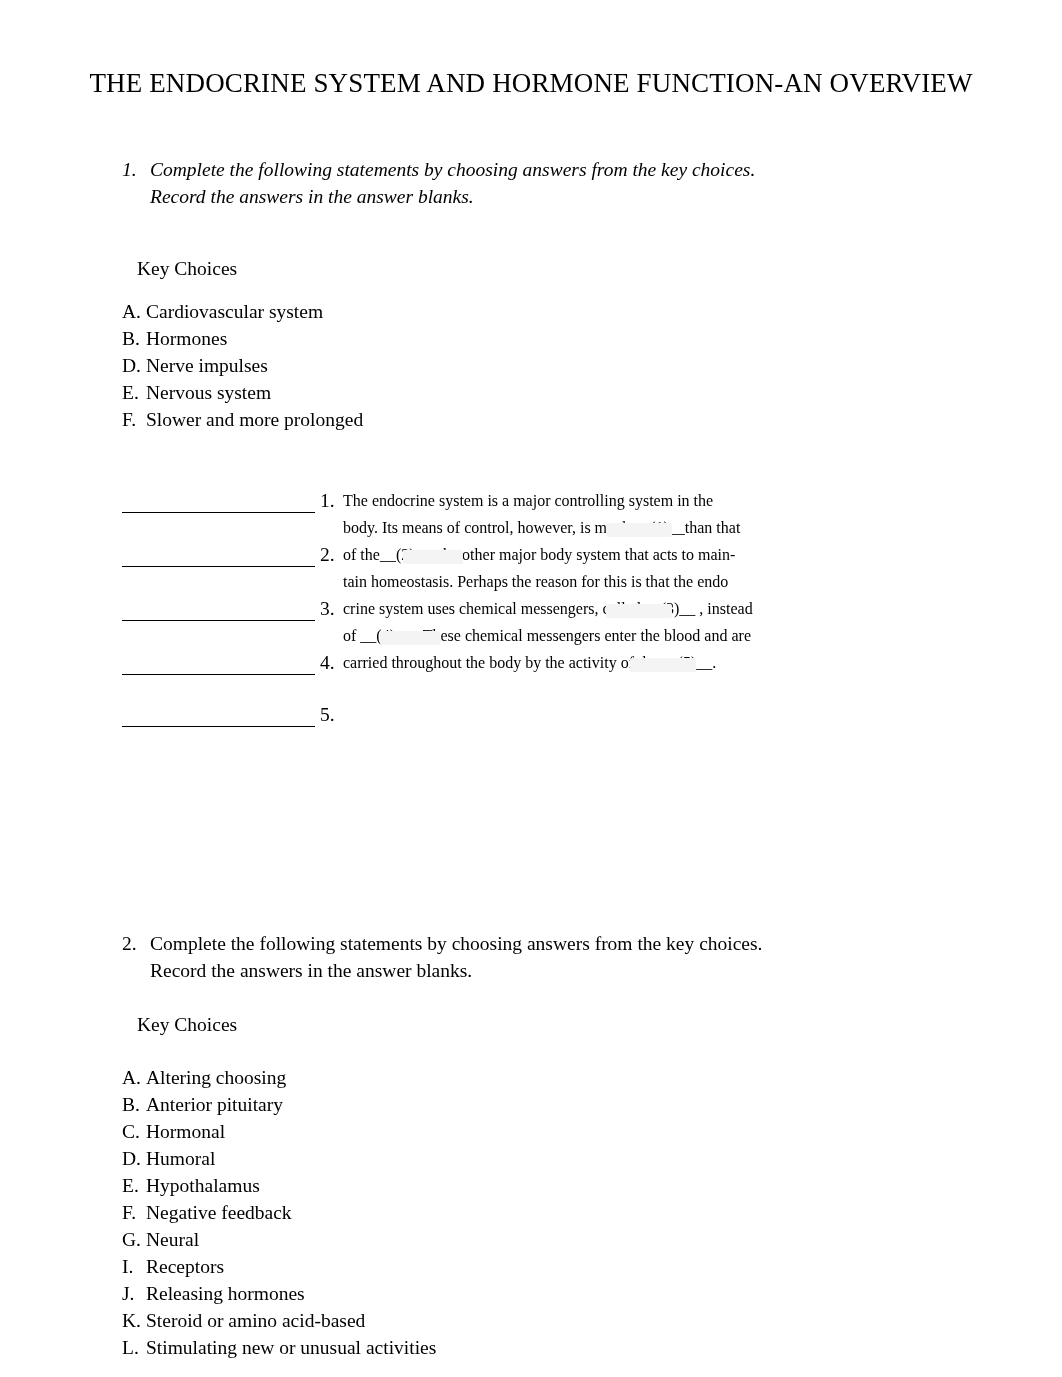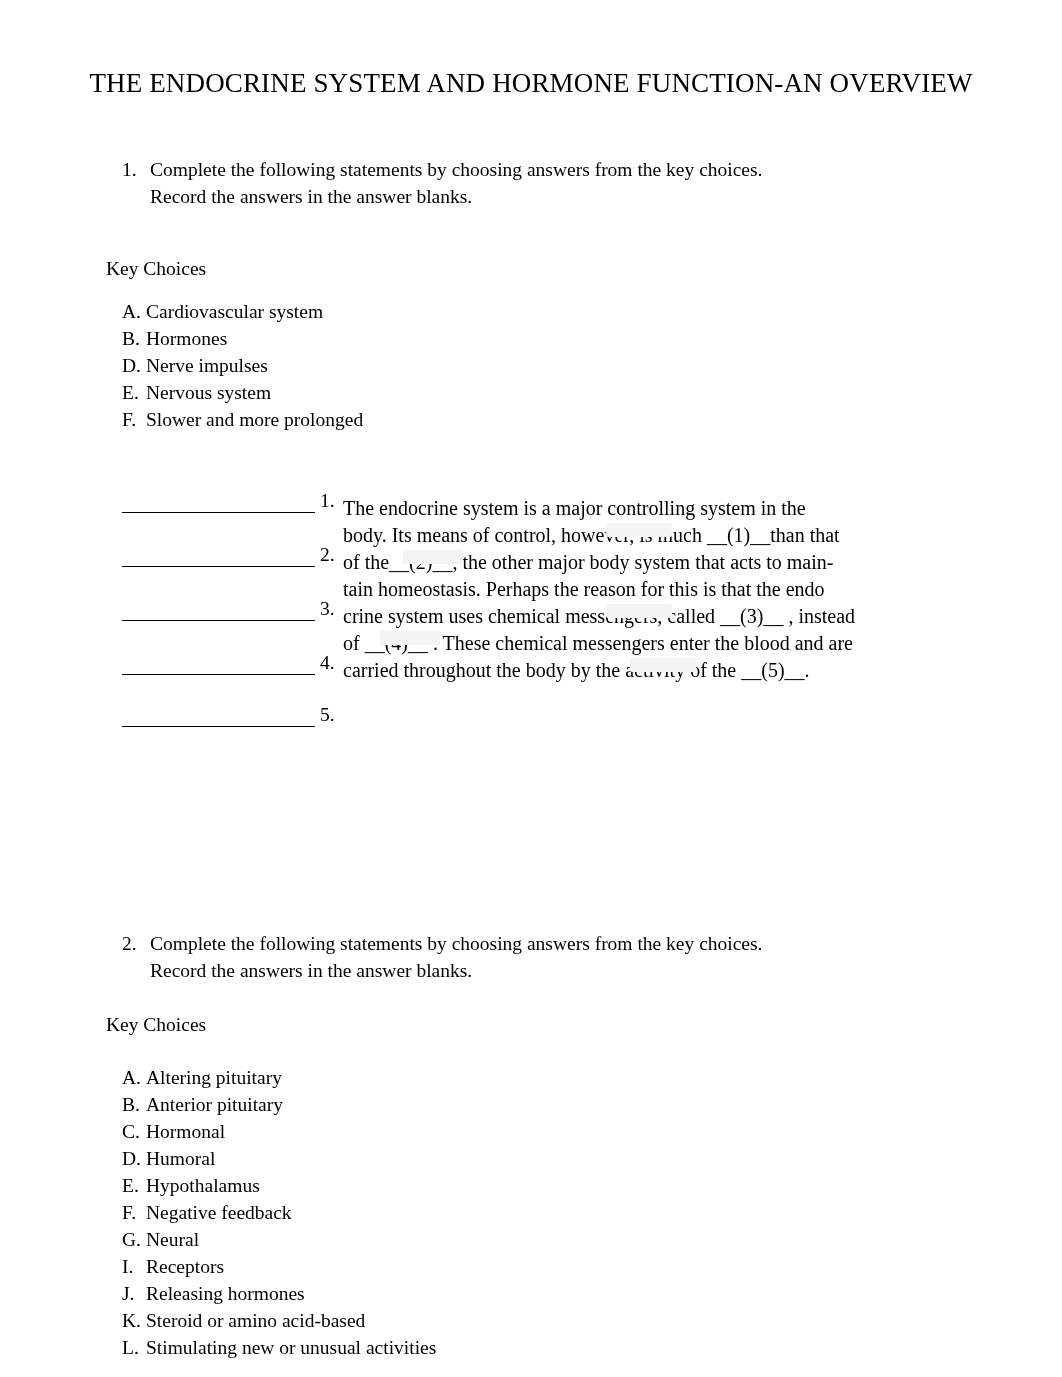--- a/index.html
+++ b/index.html
@@ -54,21 +54,21 @@
   .instruction .line2 {
     white-space: nowrap;
     padding-left: 28px;
   }
   .instruction .num {
     display: inline-block;
     width: 28px;
   }
 
   .key-choices-heading {
-    left: 106px;
+    left: 137px;
     white-space: nowrap;
   }
 
   
   .choice-list {
     left: 122px;
   }
   .choice-row {
     display: block;
     height: 27px;
@@ -103,23 +103,22 @@
     position: absolute;
     left: 198px;
     font-size: 19.5px;
     line-height: 27px;
   }
   .para {
     position: absolute;
     left: 221px;
     top: 0;
     width: 600px;
-    font-size: 20px;
-    line-height: 27px;
-    margin-top: 8px;
+    font-size: 16px;
+    line-height: 27px;
   }
   .para .pline {
     white-space: nowrap;
     height: 27px;
     line-height: 27px;
   }
 
   
   .smudge {
     position: absolute;
@@ -127,21 +126,21 @@
     border-radius: 2px;
   }
 </style>
 </head>
 <body>
 
 <div class="page">
 
   <div class="doc-title">THE ENDOCRINE SYSTEM AND HORMONE FUNCTION-AN OVERVIEW</div>
 
-  <div class="block instruction" style="top:156px;">
+  <div class="block instruction" style="top:156px;font-style:italic;">
     <div class="line1"><span class="num">1.</span><span>Complete the following statements by choosing answers from the key choices.</span></div>
     <div class="line2">Record the answers in the answer blanks.</div>
   </div>
 
   <div class="block key-choices-heading" style="top:255px;">Key Choices</div>
 
   <div class="block choice-list" style="top:298px;">
     <div class="choice-row"><span class="choice-letter">A.</span><span class="choice-text">Cardiovascular system</span></div>
     <div class="choice-row"><span class="choice-letter">B.</span><span class="choice-text">Hormones</span></div>
     <div class="choice-row"><span class="choice-letter">D.</span><span class="choice-text">Nerve impulses</span></div>
@@ -181,21 +180,21 @@
   </div>
 
   <div class="block instruction" style="top:930px;">
     <div class="line1"><span class="num">2.</span><span>Complete the following statements by choosing answers from the key choices.</span></div>
     <div class="line2">Record the answers in the answer blanks.</div>
   </div>
 
   <div class="block key-choices-heading" style="top:1011px;">Key Choices</div>
 
   <div class="block choice-list" style="top:1064px;">
-    <div class="choice-row"><span class="choice-letter">A.</span><span class="choice-text">Altering pituitary</span></div>
+    <div class="choice-row"><span class="choice-letter">A.</span><span class="choice-text">Altering choosing</span></div>
     <div class="choice-row"><span class="choice-letter">B.</span><span class="choice-text">Anterior pituitary</span></div>
     <div class="choice-row"><span class="choice-letter">C.</span><span class="choice-text">Hormonal</span></div>
     <div class="choice-row"><span class="choice-letter">D.</span><span class="choice-text">Humoral</span></div>
     <div class="choice-row"><span class="choice-letter">E.</span><span class="choice-text">Hypothalamus</span></div>
     <div class="choice-row"><span class="choice-letter">F.</span><span class="choice-text">Negative feedback</span></div>
     <div class="choice-row"><span class="choice-letter">G.</span><span class="choice-text">Neural</span></div>
     <div class="choice-row"><span class="choice-letter">I.</span><span class="choice-text">Receptors</span></div>
     <div class="choice-row"><span class="choice-letter">J.</span><span class="choice-text">Releasing hormones</span></div>
     <div class="choice-row"><span class="choice-letter">K.</span><span class="choice-text">Steroid or amino acid-based</span></div>
     <div class="choice-row"><span class="choice-letter">L.</span><span class="choice-text">Stimulating new or unusual activities</span></div>

